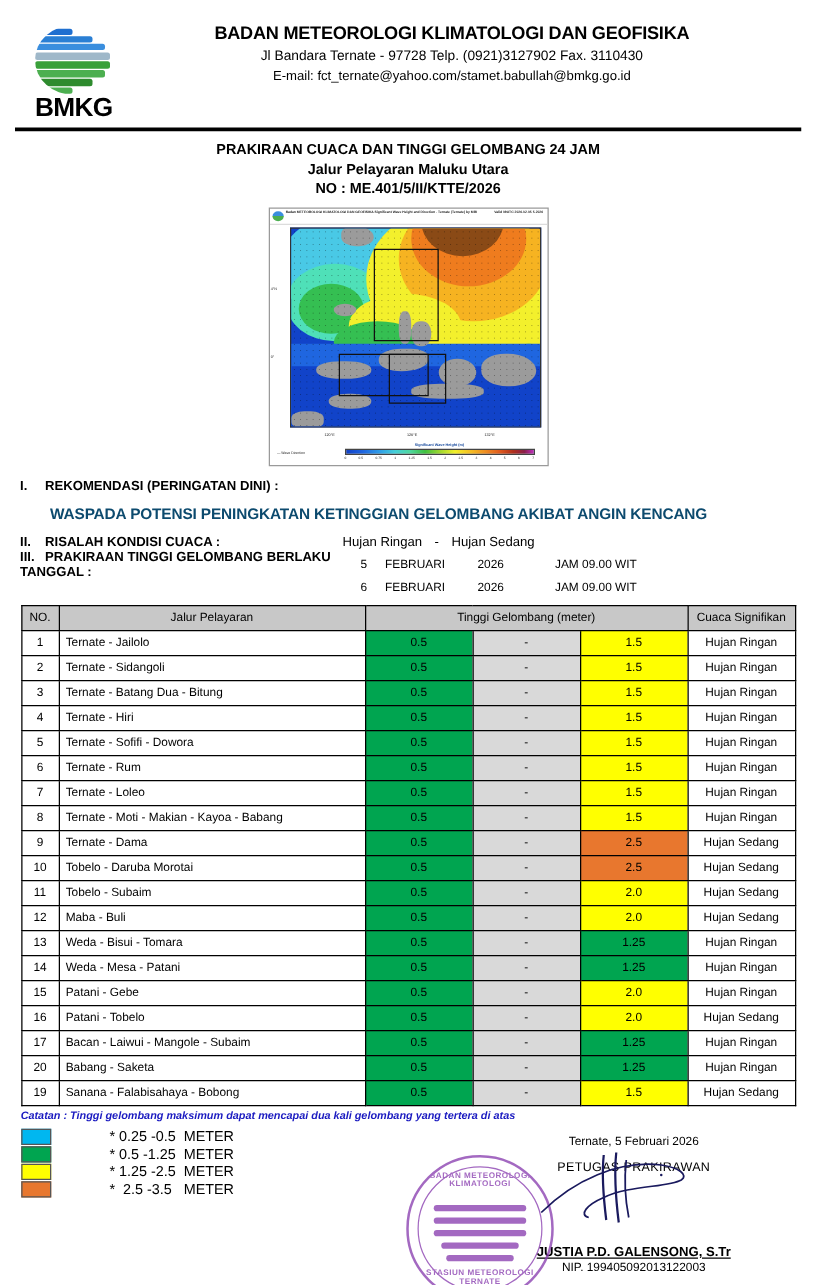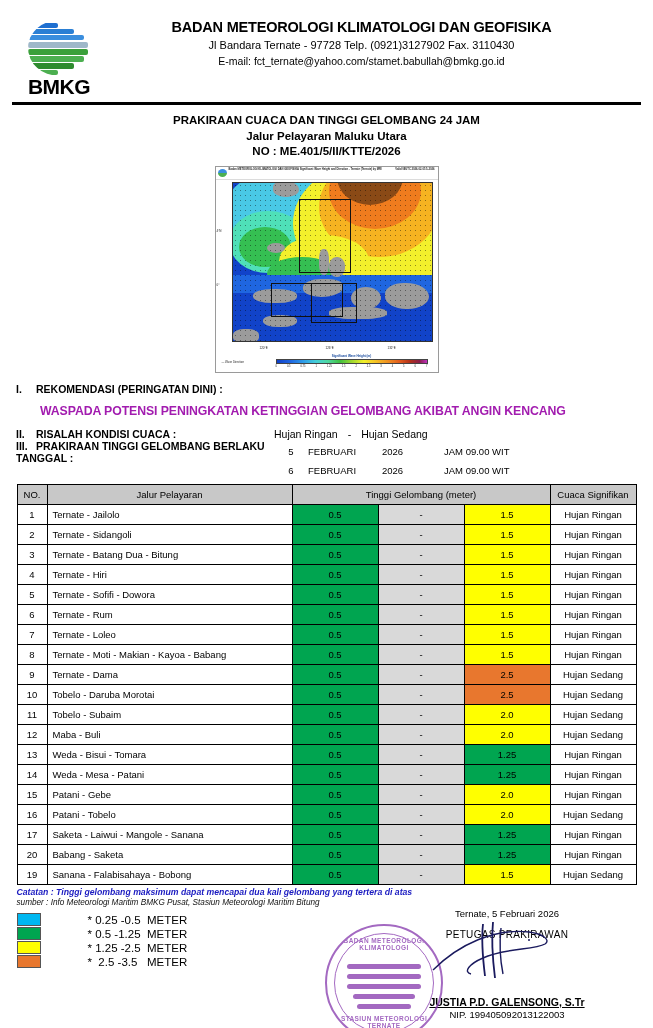--- a/index.html
+++ b/index.html
@@ -81,21 +81,21 @@
     border:0.4px solid #444;
   }
   .cbar-ticks { display:flex; justify-content:space-between; font-size:2.6px; color:#222; margin-top:0.5px; }
   .wind-key { position:absolute; left:6px; bottom:8px; font-size:2.8px; color:#222; white-space:nowrap; }
 
   
   .sec { padding: 0 16px; margin-top: 10px; }
   .sec-row { display:flex; align-items:flex-start; font-size: 10.5px; font-weight:bold; }
   .sec-num { width: 20px; flex:0 0 20px; text-align:left; }
   .warn {
-    color:#a21caf; font-weight:bold; font-size: 12.3px;
+    color:#0c4a6e; font-weight:bold; font-size: 12.3px;
     margin: 9px 0 10px 24px; letter-spacing:-0.1px;
   }
   .cond-line { display:flex; align-items:center; font-size:10.5px; font-weight:bold; }
   .cond-line .lbl { width: 258px; flex:0 0 258px; }
   .cond-val { font-weight:normal; font-size:10.5px; }
   .drow { display:flex; font-size:9.5px; }
   .drow .d-lbl { width: 258px; flex:0 0 258px; font-weight:bold; font-size:10.5px; }
   .drow .d-day { width: 34px; text-align:center; }
   .drow .d-mon { width: 74px; }
   .drow .d-yr  { width: 62px; }
@@ -435,21 +435,21 @@
       <tr>
         <td class="c-no">16</td>
         <td class="c-rute">Patani - Tobelo</td>
         <td class="c-min sw-green">0.5</td>
         <td class="c-dash">-</td>
         <td class="c-max sw-yellow">2.0</td>
         <td class="c-wx">Hujan Sedang</td>
       </tr>
       <tr>
         <td class="c-no">17</td>
-        <td class="c-rute">Saketa - Laiwui - Mangole - Sanana</td>
+        <td class="c-rute">Bacan - Laiwui - Mangole - Subaim</td>
         <td class="c-min sw-green">0.5</td>
         <td class="c-dash">-</td>
         <td class="c-max sw-green">1.25</td>
         <td class="c-wx">Hujan Ringan</td>
       </tr>
       <tr>
         <td class="c-no">20</td>
         <td class="c-rute">Babang - Saketa</td>
         <td class="c-min sw-green">0.5</td>
         <td class="c-dash">-</td>
@@ -462,21 +462,20 @@
         <td class="c-min sw-green">0.5</td>
         <td class="c-dash">-</td>
         <td class="c-max sw-yellow">1.5</td>
         <td class="c-wx">Hujan Sedang</td>
       </tr>
     </tbody>
 </table>
 
 <div class="notes">
   <div class="note1">Catatan : Tinggi gelombang maksimum dapat mencapai dua kali gelombang yang tertera di atas</div>
-  <div class="note2">sumber : Info Meteorologi Maritim BMKG Pusat,  Stasiun Meteorologi Maritim Bitung</div>
   <div class="legend" id="legend-box">
       <div class="leg-row">
         <span class="leg-sw" style="background:#00b7f0"></span>
         <span class="leg-tx">* 0.25 -0.5  METER</span>
       </div>
       <div class="leg-row">
         <span class="leg-sw" style="background:#00a550"></span>
         <span class="leg-tx">* 0.5 -1.25  METER</span>
       </div>
       <div class="leg-row">

